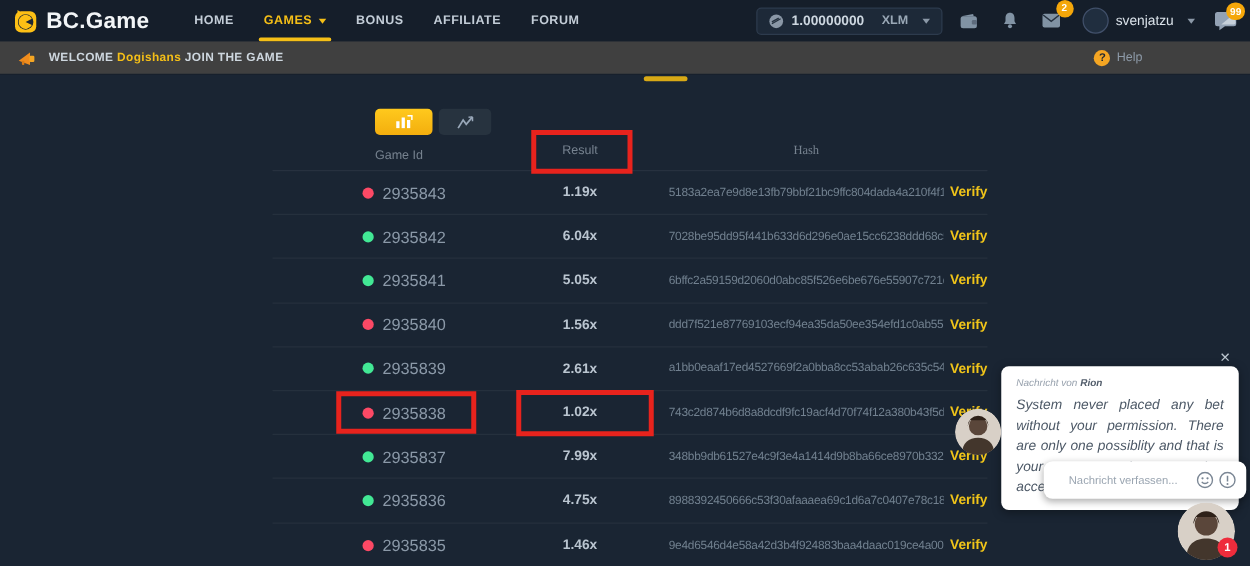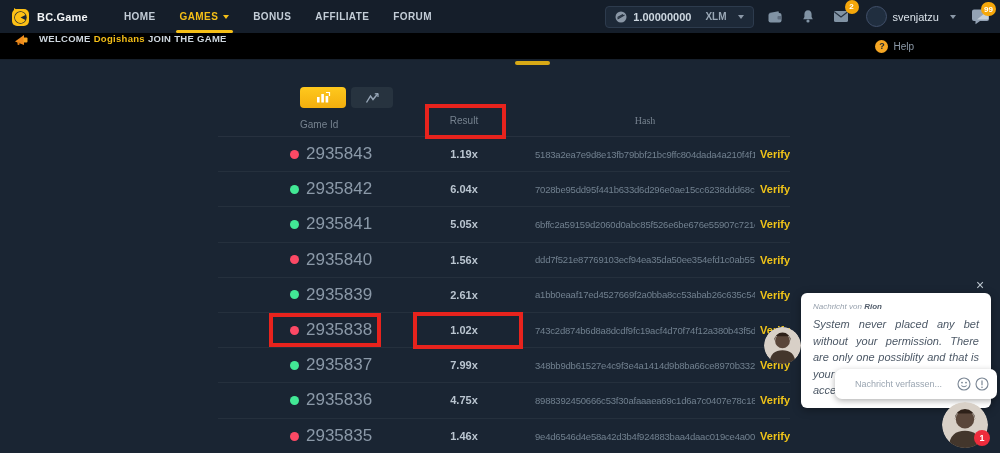--- a/index.html
+++ b/index.html
@@ -4,21 +4,21 @@
 <style>
   * { margin:0; padding:0; box-sizing:border-box; }
   html,body { width:1000px; height:453px; background:#10161f; }
   body { font-family:"Liberation Sans", sans-serif; }
   .screen { position:relative; width:1000px; height:453px; background:#1a2533; overflow:hidden; }
 
   
   .navbar { position:absolute; top:0; left:0; width:1000px; height:33px; background:#151e2a;
             display:flex; align-items:center; padding:0 10px; z-index:5; }
   .brand { display:flex; align-items:center; gap:7px; margin-right:36px; }
-  .brand-name { color:#f2f5f7; font-size:11px; font-weight:bold; letter-spacing:.2px; }
+  .brand-name { color:#f2f5f7; font-size:18px; font-weight:bold; letter-spacing:.2px; }
   .nav-links { display:flex; align-items:center; gap:24px; height:33px; }
   .nav-link { position:relative; color:#c3cdd7; font-size:10px; font-weight:bold; letter-spacing:.4px;
               text-decoration:none; display:flex; align-items:center; height:33px; cursor:pointer; }
   .nav-link.active { color:#f5bf17; }
   .nav-link.active::after { content:""; position:absolute; left:-4px; right:-4px; bottom:0; height:3px;
               background:#f5bf17; border-radius:2px; }
   .caret { width:0; height:0; border-left:3.5px solid transparent; border-right:3.5px solid transparent;
            border-top:4px solid #8b98a7; margin-left:5px; }
   .nav-link.active .caret { border-top-color:#f5bf17; }
   .nav-right { margin-left:auto; display:flex; align-items:center; gap:9px; }
@@ -30,22 +30,22 @@
               width:24px; height:22px; cursor:pointer; }
   .badge { position:absolute; top:-6px; right:-6px; min-width:14px; height:14px; border-radius:8px;
            background:#f5a70a; color:#fff; font-size:8px; font-weight:bold;
            display:flex; align-items:center; justify-content:center; padding:0 3px; }
   .user-menu { display:flex; align-items:center; gap:6px; cursor:pointer; margin-left:4px; }
   .nav-avatar { width:21px; height:21px; border-radius:50%; background:#202e3f; border:1.5px solid #41506a; }
   .username { color:#dbe3ea; font-size:11px; font-weight:normal; }
   .chat-toggle { position:relative; margin-left:6px; cursor:pointer; display:flex; align-items:center; }
 
   
-  .announcement { position:absolute; top:33px; left:0; width:1000px; height:27px; background:#000000;
-                  display:flex; padding:0 14px; z-index:4; border-bottom:1px solid #17202c; }
+  .announcement { position:absolute; top:33px; left:0; width:1000px; height:27px; background:#404040;
+                  display:flex; align-items:center; padding:0 14px; z-index:4; border-bottom:1px solid #17202c; }
   .announce-text { margin-left:10px; font-size:9.5px; font-weight:bold; letter-spacing:.3px; color:#ced7df; }
   .announce-text .hl { color:#f5bf17; }
   .help-wrap { margin-left:auto; margin-right:72px; display:flex; align-items:center; gap:5px; cursor:pointer; }
   .help-circle { width:13px; height:13px; border-radius:50%; background:#f5a623; color:#1a2533;
                  font-size:9px; font-weight:bold; display:flex; align-items:center; justify-content:center; }
   .help-label { color:#8d9aa8; font-size:10px; }
 
   
   .content { position:absolute; top:60px; left:0; width:1000px; height:393px; }
   .tab-indicator { position:absolute; left:515px; top:1px; width:35px; height:4px; background:#d8a916; border-radius:2px; }
@@ -61,21 +61,21 @@
   .th { color:#76828f; font-size:10px; }
   .th-id { padding-left:82px;margin-top:7px; }
   .th-res { text-align:center; }
   .th-hash { text-align:center;font-family:Liberation Serif, serif; }
   .trow { height:35.2px; border-bottom:1px solid rgba(255,255,255,.05); }
   .trow:last-child { border-bottom:none; }
   .c-id { display:flex; align-items:center; padding-left:72px; gap:7px; }
   .dot { width:9px; height:9px; border-radius:50%; }
   .dot.red { background:#fc4965; }
   .dot.green { background:#42e895; }
-  .idtxt { color:#8b99a8; font-size:17px; }
+  .idtxt { color:#8b99a8; font-size:13px; }
   .c-res { text-align:center; color:#bac5d0; font-size:11px; font-weight:bold; }
   .c-hash { color:#71808f; font-size:9.5px; letter-spacing:-.2px; white-space:nowrap; overflow:hidden; padding-right:4px; }
   .c-verify { color:#f0c419; font-size:11px; font-weight:bold; text-align:right; cursor:pointer; }
 
   
   .annotation { position:absolute; border:4px solid #e8231d; z-index:8; pointer-events:none; }
   .anno-header { left:425px; top:104px; width:81px; height:35px; }
   .anno-gameid { left:269px; top:313px; width:112px; height:34px; }
   .anno-result { left:413px; top:312px; width:110px; height:37px; }
 

